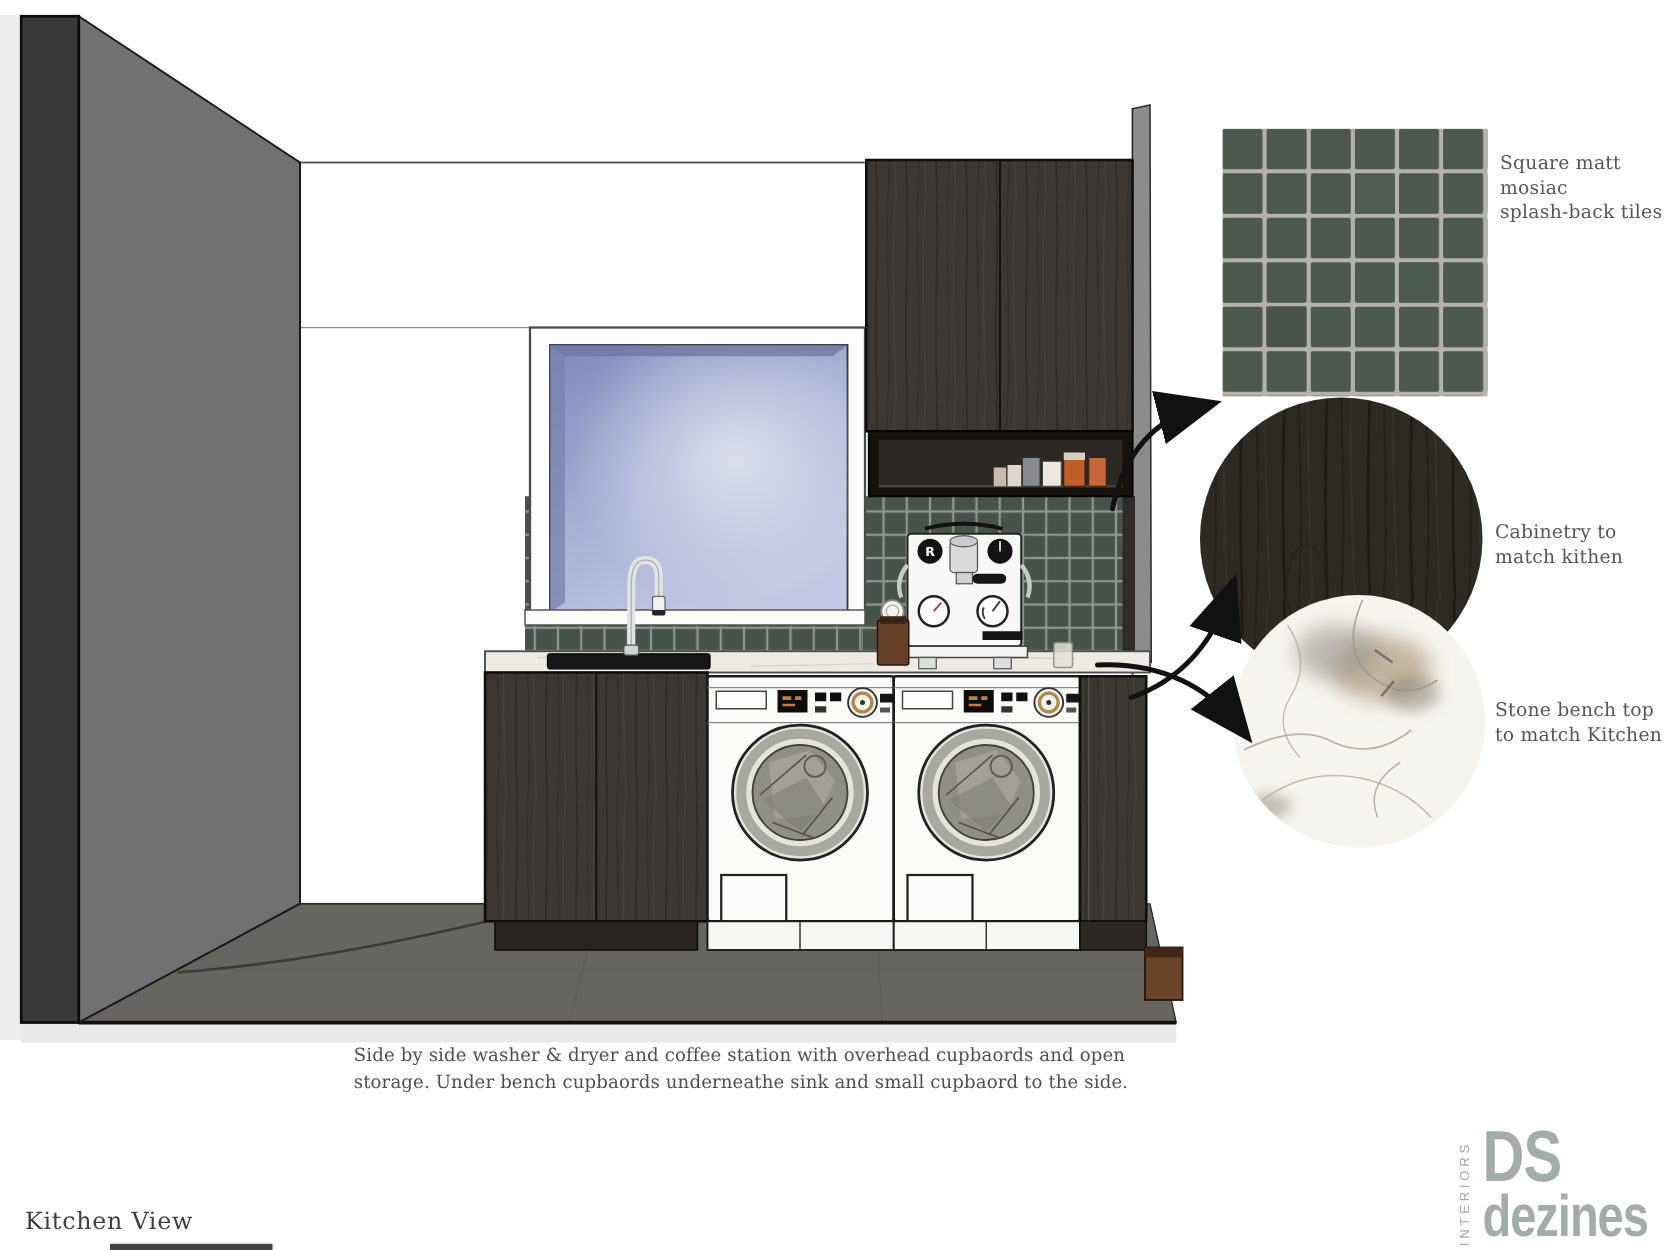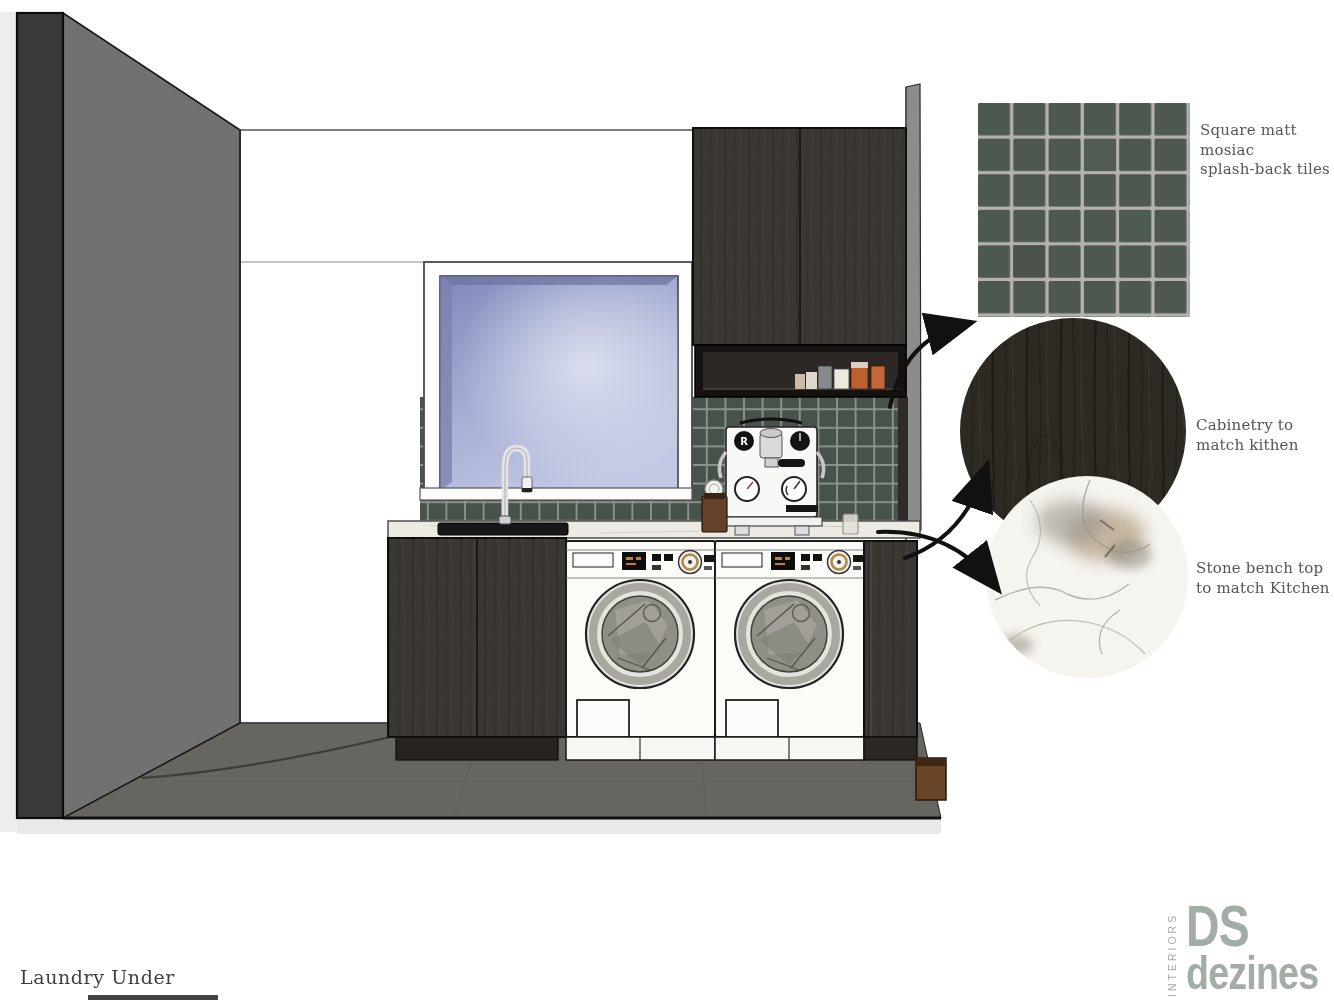--- a/index.html
+++ b/index.html
@@ -314,22 +314,23 @@
 </svg>
 
   <div class="annotation" style="left:1200px;top:121px;width:140px;">Square matt
 mosiac
 splash-back tiles</div>
   <div class="annotation" style="left:1196px;top:416px;width:140px;">Cabinetry to
 match kithen</div>
   <div class="annotation" style="left:1196px;top:559px;width:160px;">Stone bench top
 to match Kitchen</div>
 
-
-  <div class="view-label">Laundry Under</div>
+  <div class="caption">Side by side washer &amp; dryer and coffee station with overhead cupbaords and open storage. Under bench cupbaords underneathe sink and small cupbaord to the side.</div>
+
+  <div class="view-label">Kitchen View</div>
 
   <div class="logo">
     <div class="logo-interiors">INTERIORS</div>
     <div class="logo-ds">DS</div>
     <div class="logo-dezines">dezines</div>
   </div>
 
 </div>
 
 </body></html>

